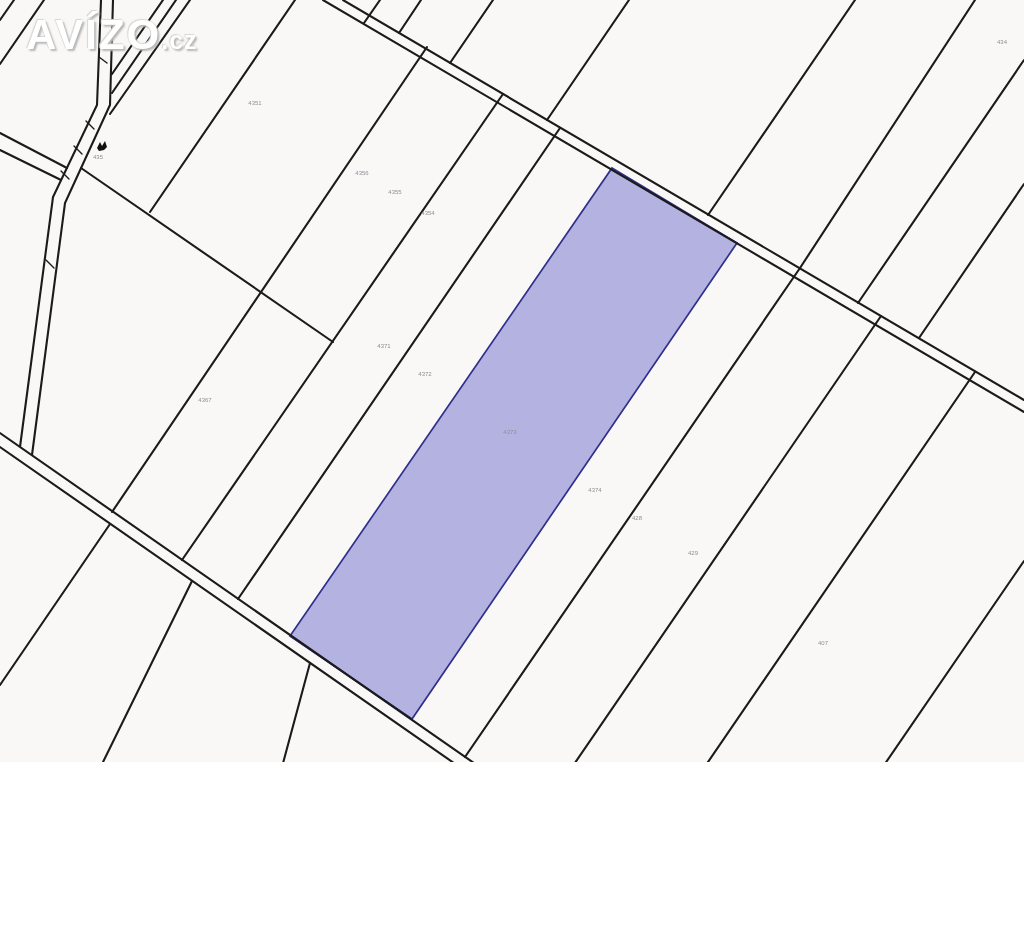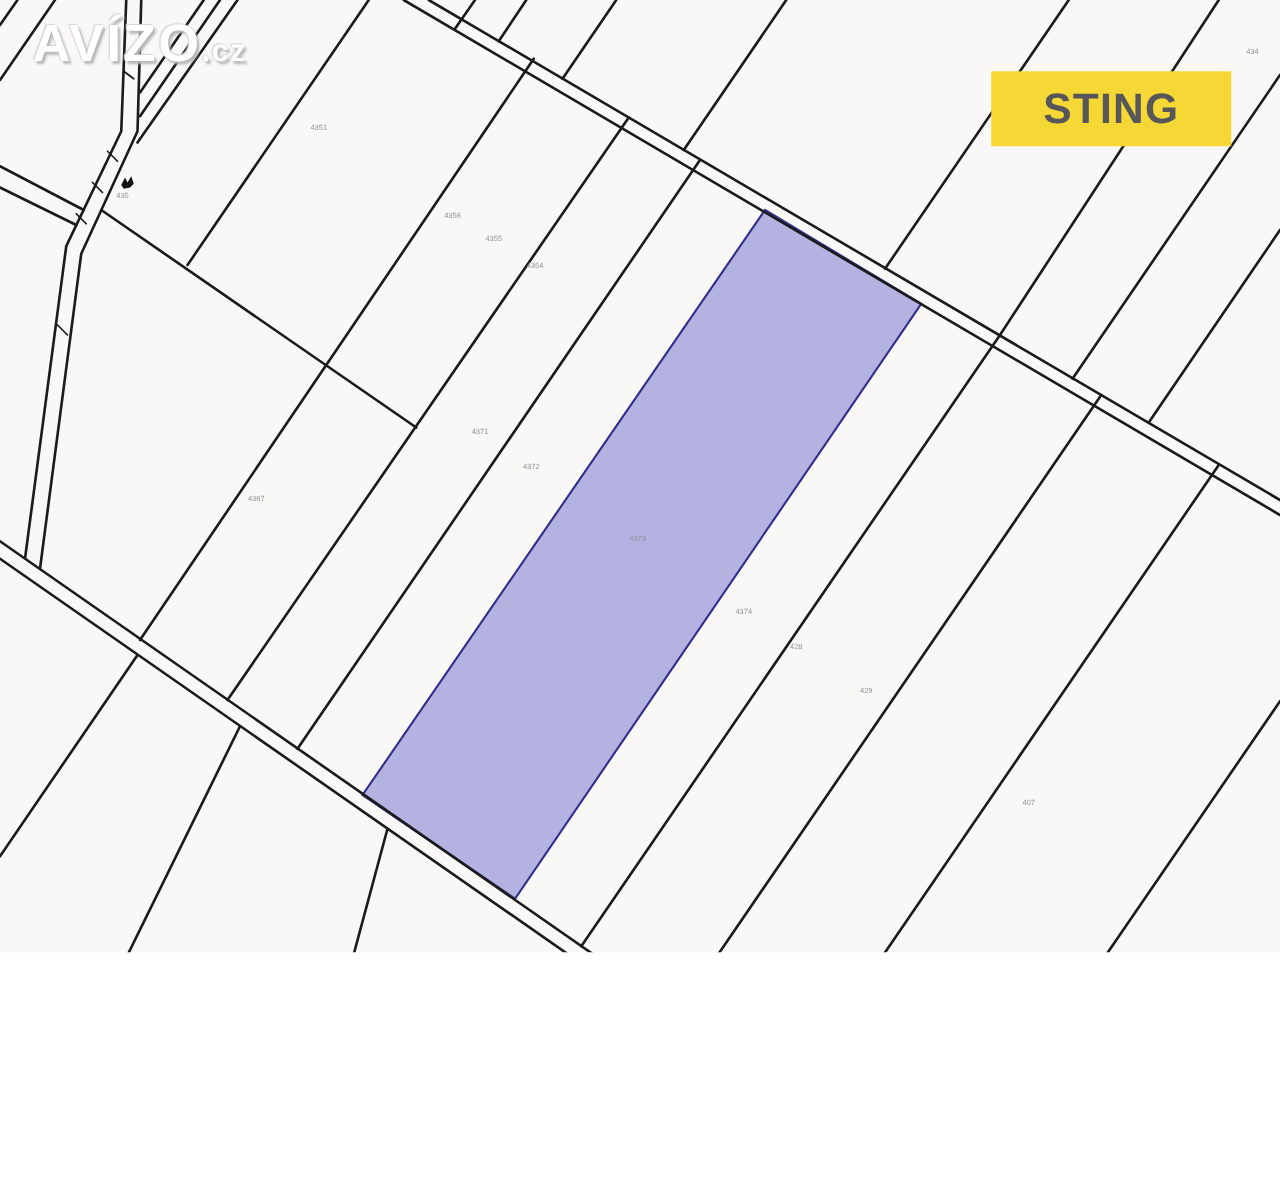--- a/index.html
+++ b/index.html
@@ -102,21 +102,20 @@
       <span class="pnum" style="left: 823px; top: 643px; color: rgb(143, 143, 154);">407</span>
       <span class="pnum" style="left: 53px; top: 837px; color: rgb(143, 143, 154);">4350</span>
       <span class="pnum" style="left: 112px; top: 877px; color: rgb(143, 143, 154);">4346</span>
       <span class="pnum" style="left: 172px; top: 917px; color: rgb(143, 143, 154);">4347</span>
     </div>
 
   <div class="watermark">
     <span class="brand">AVÍZO</span><span class="cz">.cz</span>
   </div>
 
-  <div class="badge" style="background: rgb(245, 216, 53); color: rgb(87, 87, 90);">STING</div>
 
   <div id="share-row">
       <div class="share-btn" style="left: 8px; width: 45px; background: rgb(77, 123, 167); border: 1px solid rgb(63, 107, 148);"></div>
       <div class="share-btn" style="left: 61px; width: 49px; background: rgb(236, 236, 236); border: 1px solid rgb(201, 201, 201);"></div>
       <div class="share-btn" style="left: 131px; width: 45px; background: rgb(77, 123, 167); border: 1px solid rgb(63, 107, 148);"></div>
       <div class="share-btn" style="left: 188px; width: 45px; background: rgb(242, 203, 29); border: 1px solid rgb(217, 179, 14);"></div>
       <div class="share-btn" style="left: 245px; width: 47px; background: rgb(77, 123, 167); border: 1px solid rgb(63, 107, 148);"></div>
     </div>
 </div>
 

